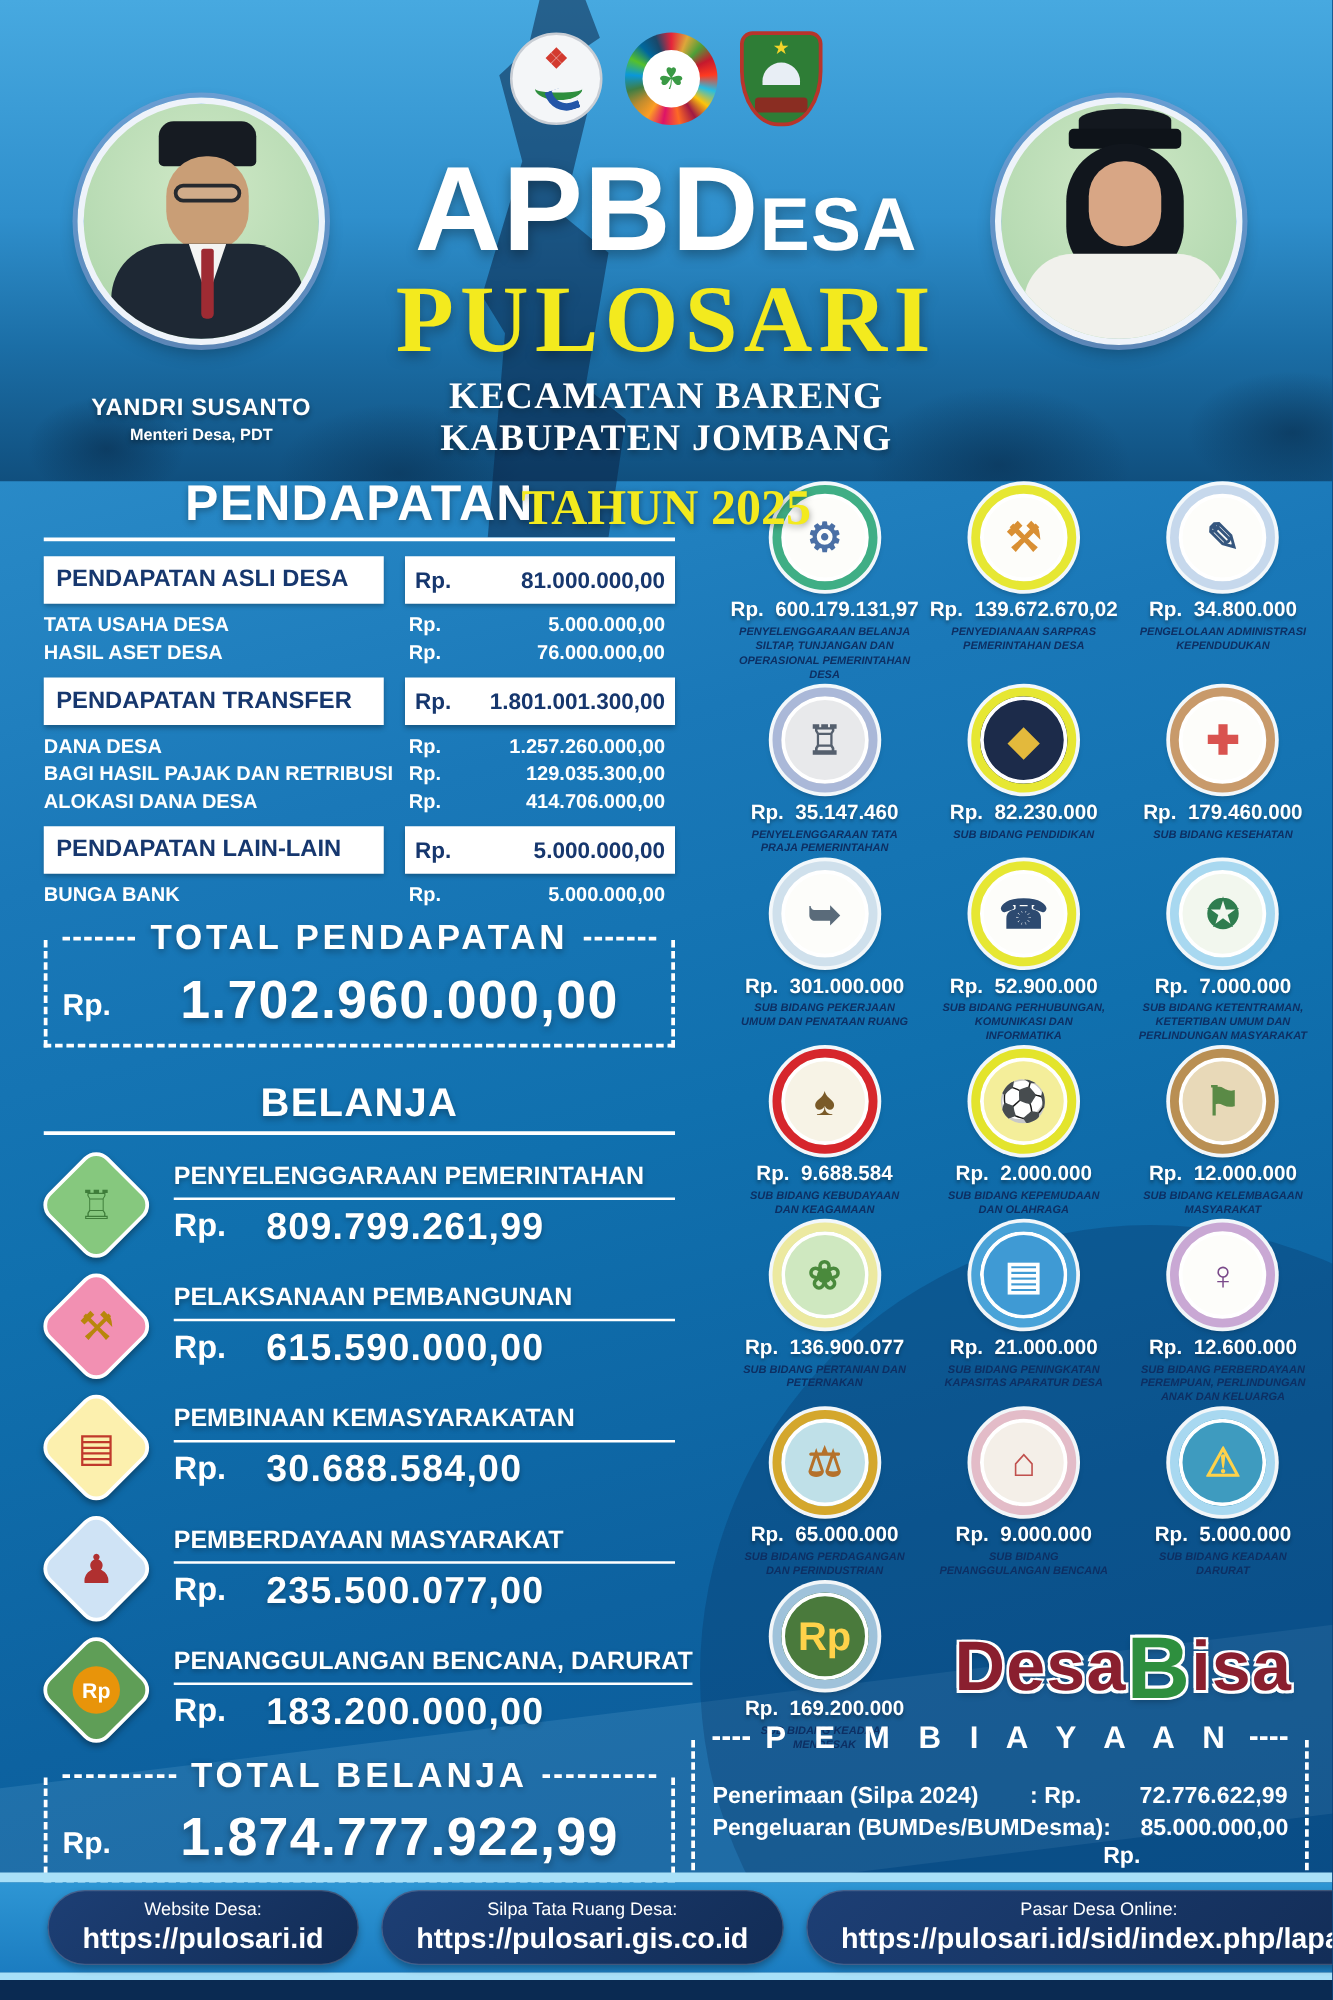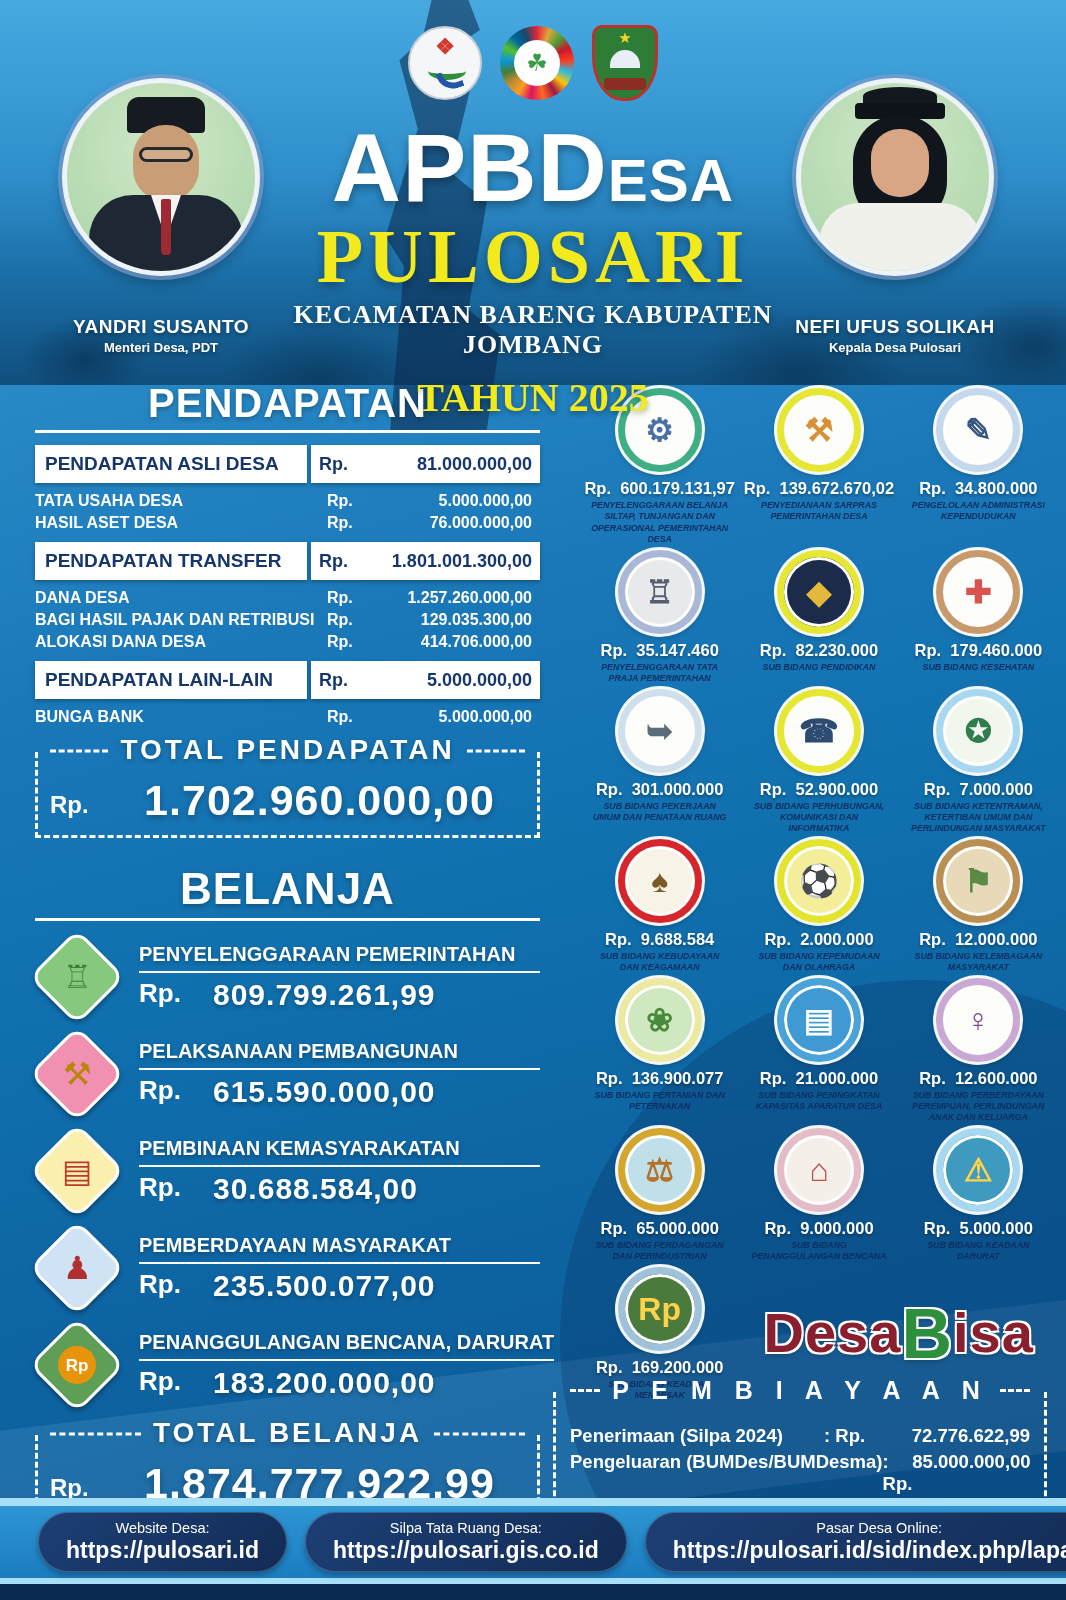--- a/index.html
+++ b/index.html
@@ -51,40 +51,40 @@
   .off{position:absolute;width:264px;text-align:center;color:#fff;z-index:4;}
   .off-left{left:29px;top:316px;}
   .off-right{left:763px;top:316px;}
   .off-name{font-size:19px;font-weight:bold;letter-spacing:.5px;text-shadow:0 2px 4px rgba(0,0,0,.4);}
   .off-role{font-size:13px;font-weight:bold;margin-top:2px;text-shadow:0 2px 4px rgba(0,0,0,.4);}
   
   .title-wrap{position:absolute;top:120px;left:280px;width:506px;text-align:center;z-index:5;}
   .t1{color:#fff;font-weight:bold;font-size:96px;line-height:1;letter-spacing:1px;text-shadow:0 4px 10px rgba(0,0,0,.35);}
   .t1s{font-size:60px;}
   .t2{font-family:"Liberation Serif",serif;font-weight:bold;color:#f3ea1e;font-size:76px;line-height:1;letter-spacing:5px;margin-top:2px;text-shadow:0 4px 10px rgba(0,0,0,.35);}
-  .t3{font-family:"Liberation Serif",serif;font-weight:bold;color:#fff;font-size:26px;margin-top:6px;letter-spacing:1px;text-shadow:0 2px 6px rgba(0,0,0,.4);}
+  .t3{font-family:"Liberation Serif",serif;font-weight:bold;color:#fff;font-size:30px;margin-top:6px;letter-spacing:1px;text-shadow:0 2px 6px rgba(0,0,0,.4);}
   .t4{font-family:"Liberation Serif",serif;font-weight:bold;color:#f3ea1e;font-size:40px;margin-top:14px;text-shadow:0 2px 6px rgba(0,0,0,.4);}
   
   .col-left{position:absolute;left:35px;top:381px;width:505px;z-index:3;}
   .sec-title{text-align:center;color:#fff;font-weight:bold;font-size:40px;letter-spacing:1px;text-shadow:0 2px 5px rgba(0,0,0,.3);}
   .sec-line{border-top:3px solid #fff;margin:4px 0 12px;}
-  .p-group{display:flex;gap:4px;margin:10px 0 9px;}
+  .p-group{display:flex;gap:17px;margin:10px 0 9px;}
   .p-glabel{background:#fff;color:#16376e;font-weight:bold;font-size:19px;padding:8px 10px;width:272px;box-shadow:0 2px 4px rgba(0,0,0,.3);}
   .p-gvalue{background:#fff;color:#16376e;font-weight:bold;font-size:18px;padding:8px 8px;flex:1;display:flex;justify-content:space-between;align-items:center;box-shadow:0 2px 4px rgba(0,0,0,.3);white-space:nowrap;}
   .p-item{display:flex;margin:4px 0;color:#fff;font-weight:bold;font-size:16px;}
   .p-ilabel{width:284px;white-space:nowrap;}
   .p-ival{flex:1;display:flex;justify-content:space-between;padding:0 8px;white-space:nowrap;}
   .total-box{margin-top:26px;border:3px dashed #fff;border-top:none;padding:0 12px 10px;}
   .total-top{display:flex;align-items:center;gap:12px;transform:translateY(-55%);}
   .dash{flex:1;border-top:3px dashed #fff;height:0;}
   .total-title{color:#fff;font-weight:bold;font-size:28px;letter-spacing:3px;white-space:nowrap;text-shadow:0 2px 5px rgba(0,0,0,.3);}
   .total-row{display:flex;align-items:flex-end;margin-top:-8px;}
   .total-rp{font-size:24px;font-weight:bold;color:#fff;width:64px;padding-bottom:6px;}
   .total-num{flex:1;text-align:center;font-size:43px;font-weight:bold;color:#fff;letter-spacing:1px;text-shadow:0 3px 6px rgba(0,0,0,.3);}
-  .belanja-title{margin-top:26px;font-size:44px;}
+  .belanja-title{margin-top:26px;font-size:32px;}
   .b-item{display:flex;align-items:center;gap:20px;margin:9px 0;}
   .b-diamond{width:68px;height:68px;transform:rotate(45deg);border-radius:14px;border:3px solid #fff;flex:none;margin:10px 8px 10px 8px;display:flex;align-items:center;justify-content:center;box-shadow:2px 2px 5px rgba(0,0,0,.35);}
   .b-glyph{transform:rotate(-45deg);font-size:32px;line-height:1;}
   .b-glyph.pill{background:#e8940a;border-radius:50%;width:38px;height:38px;display:flex;align-items:center;justify-content:center;font-size:17px;font-weight:bold;}
   .b-right{flex:1;}
   .b-label{font-size:20px;font-weight:bold;color:#fff;border-bottom:2px solid #fff;padding-bottom:5px;white-space:nowrap;text-shadow:0 2px 4px rgba(0,0,0,.3);}
   .b-val{display:flex;margin-top:5px;}
   .b-rp{font-size:26px;font-weight:bold;color:#fff;width:74px;}
   .b-num{flex:1;text-align:left;font-size:30px;font-weight:bold;color:#fff;letter-spacing:1px;text-shadow:0 2px 4px rgba(0,0,0,.3);}
   
@@ -153,24 +153,20 @@
     <div class="pp cap2b"></div>
     <div class="pp hij2"></div>
     <div class="pp face2"></div>
     <div class="pp unif2"></div>
   </div>
 
   <div class="off off-left">
     <div class="off-name">YANDRI SUSANTO</div>
     <div class="off-role">Menteri Desa, PDT</div>
   </div>
-  <div class="off off-right">
-    <div class="off-name">NEFI UFUS SOLIKAH</div>
-    <div class="off-role">Kepala Desa Pulosari</div>
-  </div>
 
   <div class="title-wrap">
     <div class="t1"><span>APBD</span><span class="t1s">ESA</span></div>
     <div class="t2">PULOSARI</div>
     <div class="t3">KECAMATAN BARENG KABUPATEN JOMBANG</div>
     <div class="t4">TAHUN 2025</div>
   </div>
 
   <div class="col-left">
     <div class="sec-title">PENDAPATAN</div>

